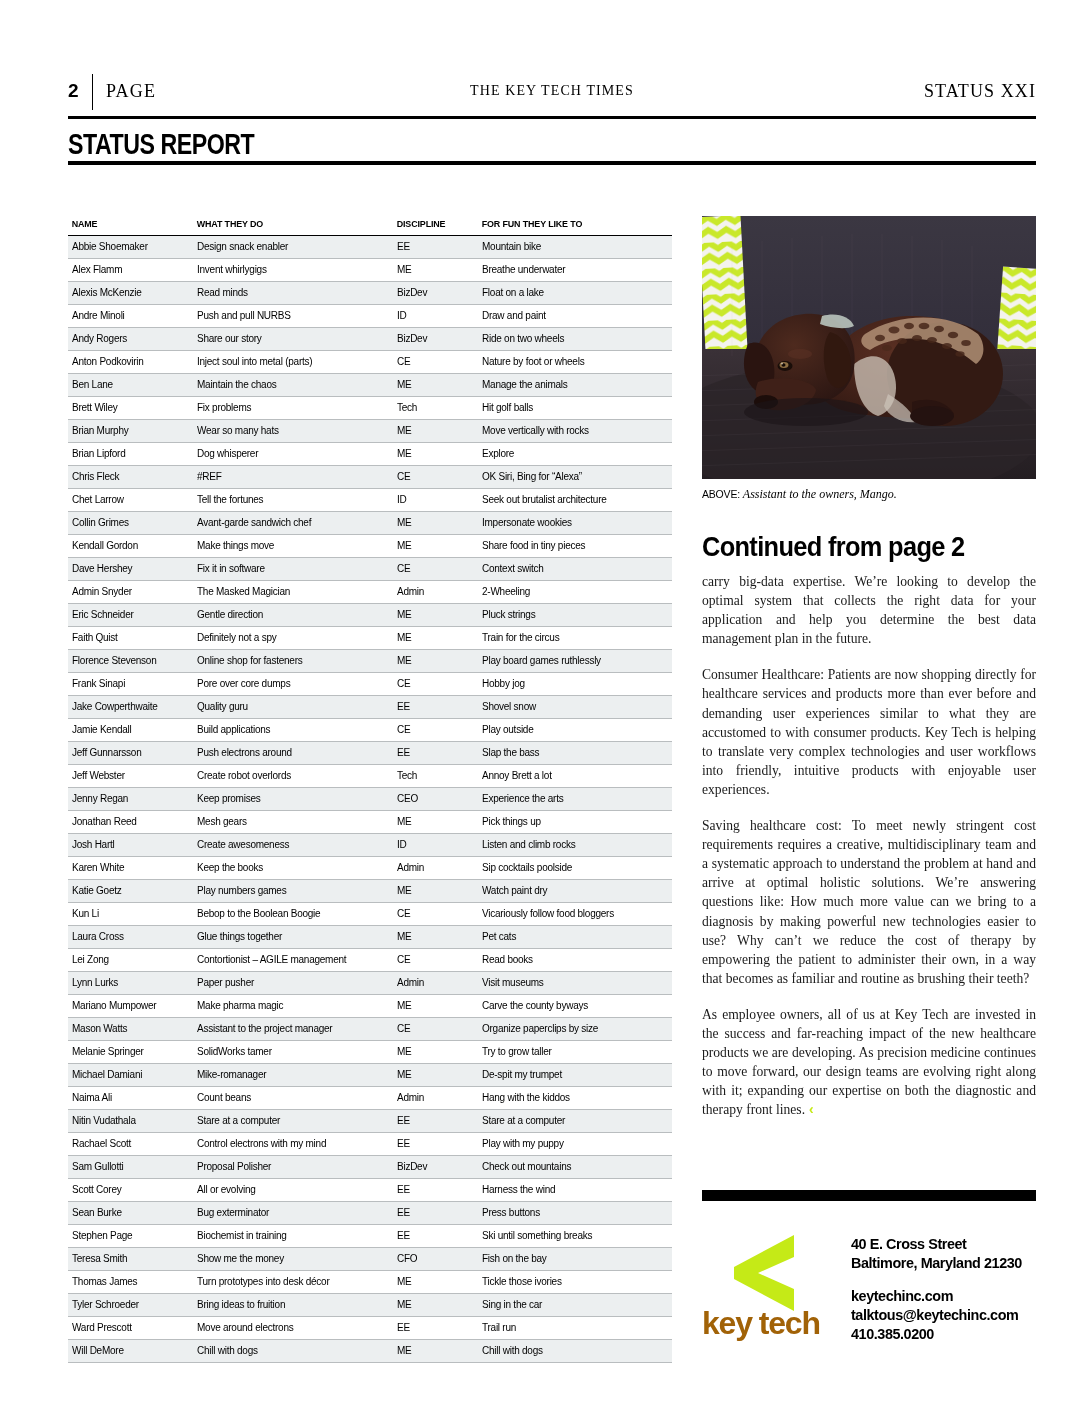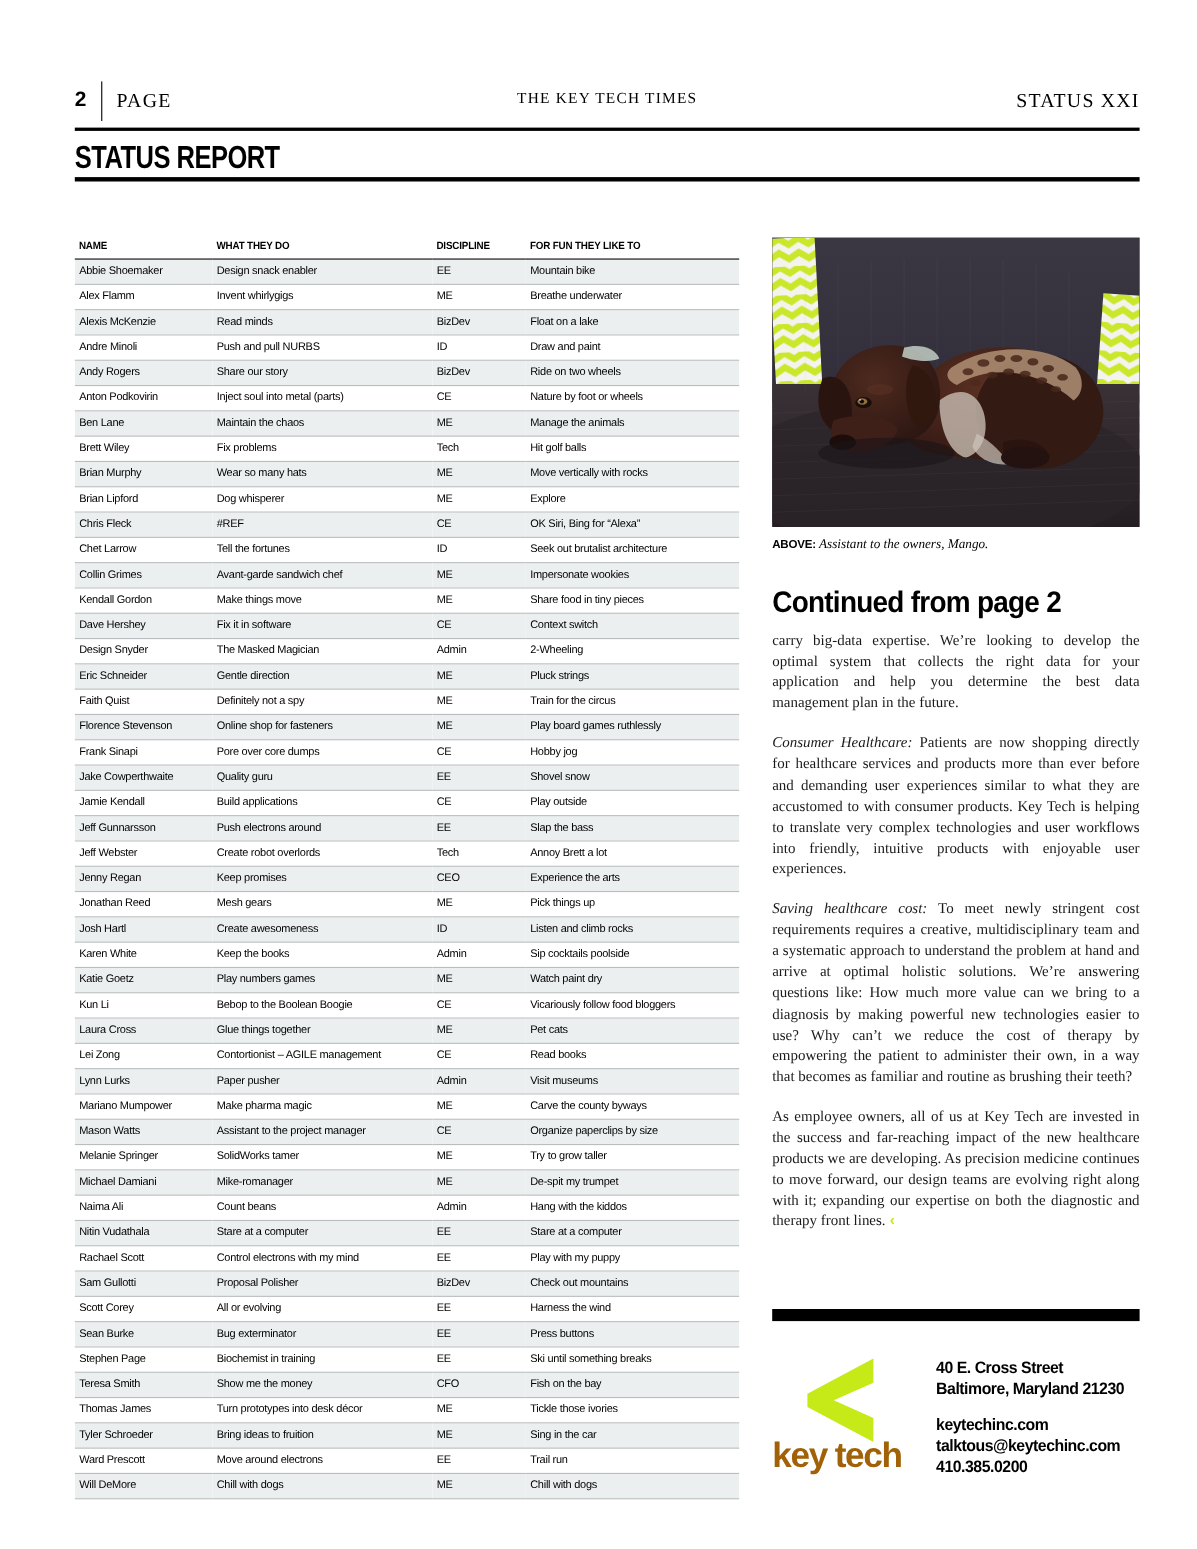--- a/index.html
+++ b/index.html
@@ -98,21 +98,21 @@
   
   .photo{
     position:absolute;left:702px;top:216px;width:334px;height:263px;
     overflow:hidden;background:#2f2b35;
   }
   .photo svg{display:block;}
   .caption{
     position:absolute;left:702px;top:487px;width:334px;
     font-size:10.5px;line-height:14px;
   }
-  .caption .lbl{font-weight:bold;letter-spacing:-0.2px;}
+  .caption .lbl{font-weight:normal;letter-spacing:-0.2px;}
   .caption .txt{
     font-family:"Liberation Serif", serif;
     font-style:italic;font-size:12px;
   }
 
   
   .art-head{
     position:absolute;left:702px;top:530px;
     font-size:27px;line-height:34px;font-weight:bold;
     letter-spacing:-0.7px;
@@ -122,21 +122,21 @@
   }
   .art-body{
     position:absolute;left:702px;top:572px;width:334px;
     font-family:"Liberation Serif", serif;
     font-size:13.6px;
     line-height:19.1px;
     text-align:justify;
     color:#1a1a1a;
   }
   .art-body p{margin:0 0 17px 0;}
-  .art-body .lead{font-style:italic;}
+  .art-body .lead{}
   .endmark{
     color:#c5ea17;font-weight:bold;font-family:"Liberation Sans",sans-serif;
     font-size:14px;
   }
 
   
   .foot-bar{
     position:absolute;left:702px;top:1190px;width:334px;height:11px;background:#000;
   }
   .logo{
@@ -278,21 +278,21 @@
           <td>ME</td>
           <td>Share food in tiny pieces</td>
         </tr>
         <tr>
           <td>Dave Hershey</td>
           <td>Fix it in software</td>
           <td>CE</td>
           <td>Context switch</td>
         </tr>
         <tr>
-          <td>Design Snyder</td>
+          <td>Admin Snyder</td>
           <td>The Masked Magician</td>
           <td>Admin</td>
           <td>2-Wheeling</td>
         </tr>
         <tr>
           <td>Eric Schneider</td>
           <td>Gentle direction</td>
           <td>ME</td>
           <td>Pluck strings</td>
         </tr>

